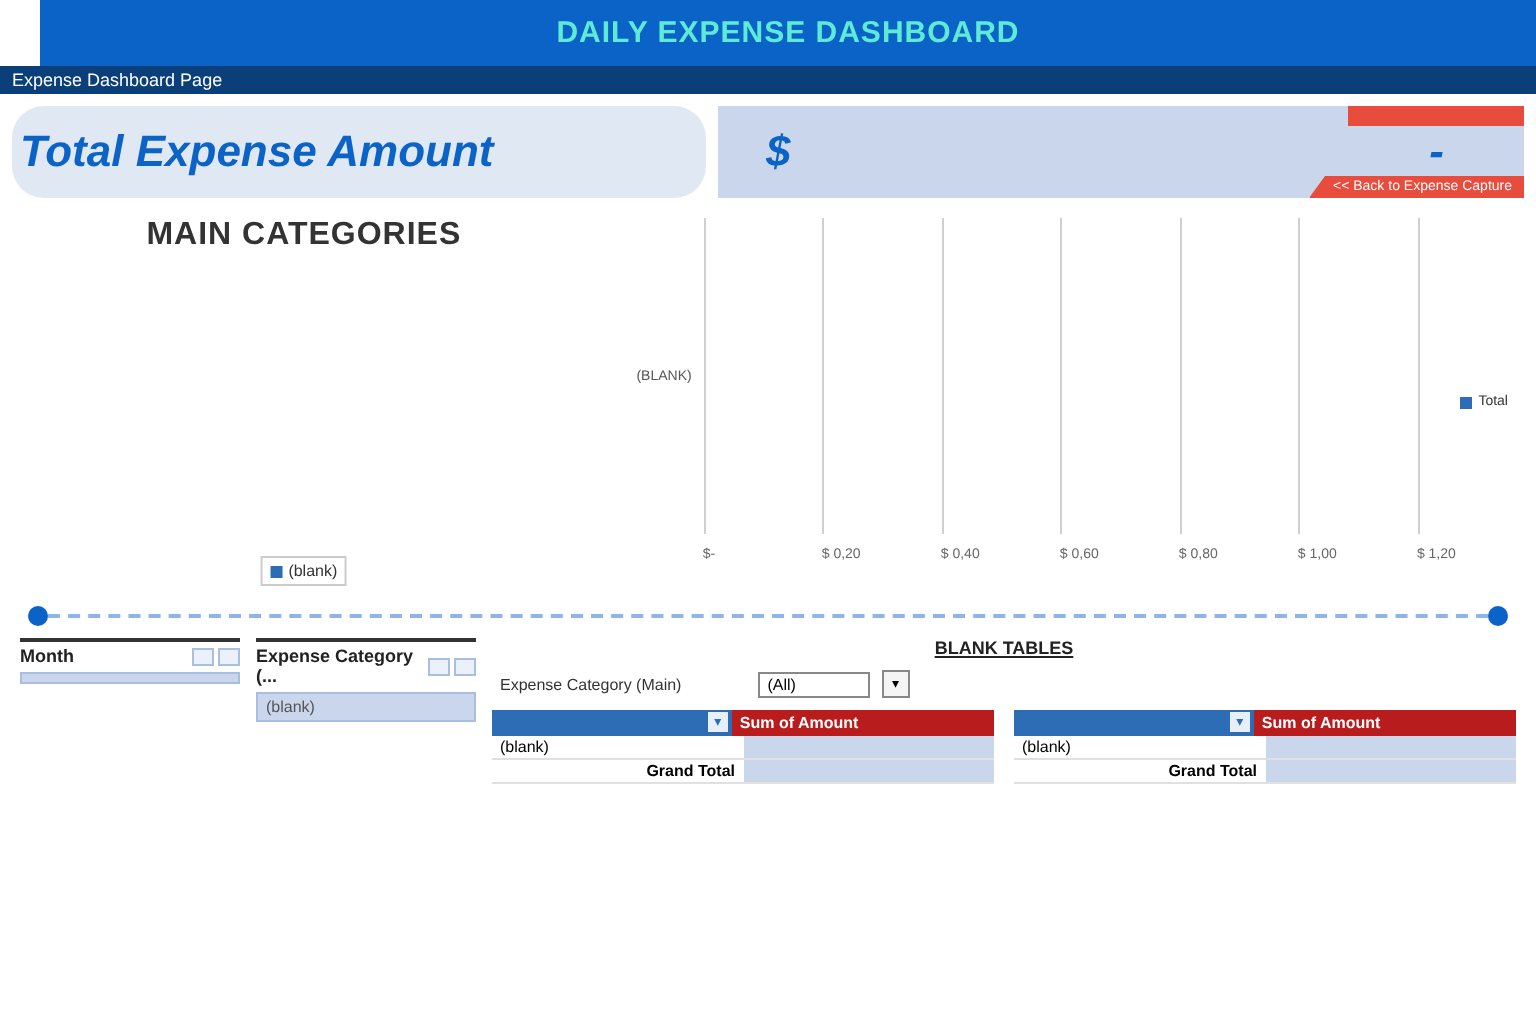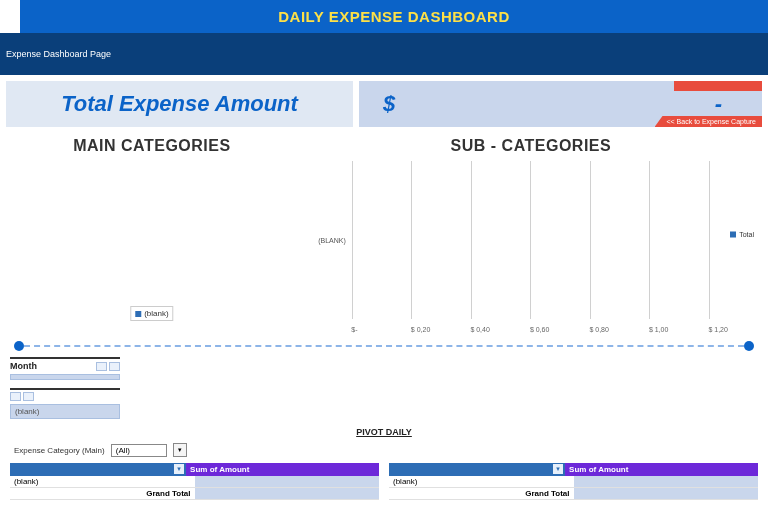--- a/index.html
+++ b/index.html
@@ -1,21 +1,21 @@
 <!DOCTYPE html>
 <html><head>
 <meta charset="utf-8">
 <style>
   * { box-sizing: border-box; margin: 0; padding: 0; }
   body { font-family: -apple-system, "Segoe UI", Arial, sans-serif; background: #fff; width: 768px; }
-  .titlebar { background: #0b63c8; color: #fde047; text-align: center; font-weight: 700; padding: 8px 0; font-size: 15px; letter-spacing: .5px; margin-left: 20px; }
-  .tabstrip { background: #0a3f7a; color: #fff; font-size: 9px; padding: 16px 6px; }
+  .titlebar { background: #0b63c8; color: #5eead4; text-align: center; font-weight: 700; padding: 8px 0; font-size: 15px; letter-spacing: .5px; margin-left: 20px; }
+  .tabstrip { background: #0a3f7a; color: #fff; font-size: 9px; padding: 2px 6px; }
 
   .total-row { display: flex; gap: 6px; padding: 6px; }
-  .total-label { flex: 1; background: #e0e8f3; text-align: center; padding: 10px 4px; }
+  .total-label { flex: 1; background: #e0e8f3; padding: 10px 4px; border-radius: 16px; }
   .total-label span { color: #0b63c8; font-weight: 700; font-size: 22px; font-style: italic; }
   .total-val { flex: 1; background: #c9d6ec; display: flex; align-items: center; justify-content: space-between; padding: 0 40px 0 24px; position: relative; }
   .total-val .dollar { color: #0b63c8; font-weight: 700; font-size: 22px; font-style: italic; }
   .total-val .dash { color: #0b63c8; font-weight: 700; font-size: 22px; font-style: italic; }
   .backtab { position: absolute; right: 0; bottom: 0; background: #e84c3d; color: #fff; font-size: 7px; padding: 2px 6px 2px 12px; clip-path: polygon(8px 0, 100% 0, 100% 100%, 0 100%); cursor: pointer; }
   .zero-strip { position: absolute; top: 0; right: 0; width: 88px; height: 10px; background: #e84c3d; }
 
   .charts-row { display: flex; padding: 4px 10px 0 10px; gap: 10px; }
   .chart-left { flex: 1; }
   .chart-right { flex: 1.6; position: relative; }
@@ -30,42 +30,42 @@
   .gridlines { position: absolute; inset: 0 0 12px 0; display: flex; justify-content: space-between; }
   .gl { width: 1px; background: #d0d0d0; height: 100%; }
   .xticks { position: absolute; left: 0; right: 0; bottom: -2px; display: flex; justify-content: space-between; font-size: 7px; color: #666; }
   .xticks span { width: 1px; white-space: nowrap; transform: translateX(-50%); text-align: center; }
   .legend-total { position: absolute; right: 4px; top: 50%; transform: translateY(-50%); font-size: 7px; color: #333; display: flex; align-items: center; gap: 3px; }
 
   .divider-row { padding: 10px 14px 6px 14px; display: flex; align-items: center; }
   .divider-line { flex: 1; border-top: 2px dashed #8db5e8; position: relative; }
   .dot { width: 10px; height: 10px; background: #0b63c8; border-radius: 50%; }
 
-  .bottom-row { display: flex; gap: 8px; padding: 0 10px 8px 10px; flex-direction: column; }
+  .bottom-row { display: flex; gap: 8px; padding: 0 10px 8px 10px; }
   .slicer { border-top: 2px solid #333; padding-top: 2px; }
   .slicer.small1 { width: 110px; }
   .slicer.small2 { width: 110px; }
   .slicer-head { display: flex; align-items: center; justify-content: space-between; font-size: 9px; font-weight: 700; color: #222; margin-bottom: 3px; }
   .slicer-icons { display: flex; gap: 2px; }
   .si { width: 11px; height: 9px; border: 1px solid #a9bfe0; background: #eaf1fb; }
   .slicer-item { background: #c9d6ec; font-size: 8px; color: #555; padding: 2px 4px; border: 1px solid #a9bfe0; }
   .slicer-item.muted { color: #888; }
 
   .pivot-panel { flex: 1; }
   .pivot-title { text-align: center; font-size: 9px; font-weight: 700; text-decoration: underline; color: #222; margin-bottom: 6px; }
   .filter-row { display: flex; align-items: center; gap: 6px; font-size: 8px; margin-bottom: 6px; padding-left: 4px; }
   .filter-lab { color: #333; }
-  .filter-val { border: 1px solid #888; padding: 1px 4px; width: 56px; }
+  .filter-val { border: 1px solid #888; padding: 1px 4px; width: 56px; margin-left: 32px; }
   .dd-btn { border: 1px solid #888; width: 14px; height: 14px; display: flex; align-items: center; justify-content: center; font-size: 7px; background: #f5f5f5; cursor: pointer; }
 
   .pivots { display: flex; gap: 10px; }
   .pivot { flex: 1; font-size: 8px; }
   .p-head { display: flex; }
   .ph-cell-l { flex: 1; background: #2d6db5; color: #fff; padding: 2px 4px; position: relative; }
-  .ph-cell-r { flex: 1.1; background: #6d28d9; color: #fff; padding: 2px 4px; font-weight: 700; }
+  .ph-cell-r { flex: 1.1; background: #b91c1c; color: #fff; padding: 2px 4px; font-weight: 700; }
   .ph-cell-l .dd { position: absolute; right: 2px; top: 1px; width: 10px; height: 10px; background: #e6effa; color: #2d6db5; font-size: 7px; display: flex; align-items: center; justify-content: center; }
   .p-row { display: flex; border-bottom: 1px solid #e0e0e0; }
   .p-row span { flex: 1; padding: 1px 4px; }
   .p-row.gt span:first-child { font-weight: 700; text-align: right; }
   .p-row .amt { background: #c9d6ec; }
 </style>
 </head>
 <body>
 
 <div class="titlebar">
@@ -91,21 +91,20 @@
   <div class="chart-left">
     <div class="chart-title">MAIN CATEGORIES</div>
     <div class="chart-area-left">
       <div class="legend-blank">
         <span class="legend-sq"></span>
         <span>(blank)</span>
       </div>
     </div>
   </div>
   <div class="chart-right">
-    <div class="chart-title">SUB - CATEGORIES</div>
     <div class="chart-area-right">
       <div class="ylab">(BLANK)</div>
       <div class="grid">
         <div class="gridlines">
           <div class="gl"></div>
             <div class="gl"></div>
             <div class="gl"></div>
             <div class="gl"></div>
             <div class="gl"></div>
             <div class="gl"></div>
@@ -143,30 +142,31 @@
       <div class="slicer-icons">
         <div class="si"></div>
         <div class="si"></div>
       </div>
     </div>
     <div class="slicer-item muted"></div>
   </div>
 
   <div class="slicer small2">
     <div class="slicer-head">
+      <span>Expense Category (...</span>
       <div class="slicer-icons">
         <div class="si"></div>
         <div class="si"></div>
       </div>
     </div>
     <div class="slicer-item">(blank)</div>
   </div>
 
   <div class="pivot-panel">
-    <div class="pivot-title">PIVOT DAILY</div>
+    <div class="pivot-title">BLANK TABLES</div>
     <div class="filter-row">
       <span class="filter-lab">Expense Category  (Main)</span>
       <span class="filter-val">(All)</span>
       <div class="dd-btn">▾</div>
     </div>
     <div class="pivots">
       <div class="pivot">
         <div class="p-head">
           <div class="ph-cell-l"><span></span><div class="dd">▾</div></div>
           <div class="ph-cell-r">Sum of Amount</div>

